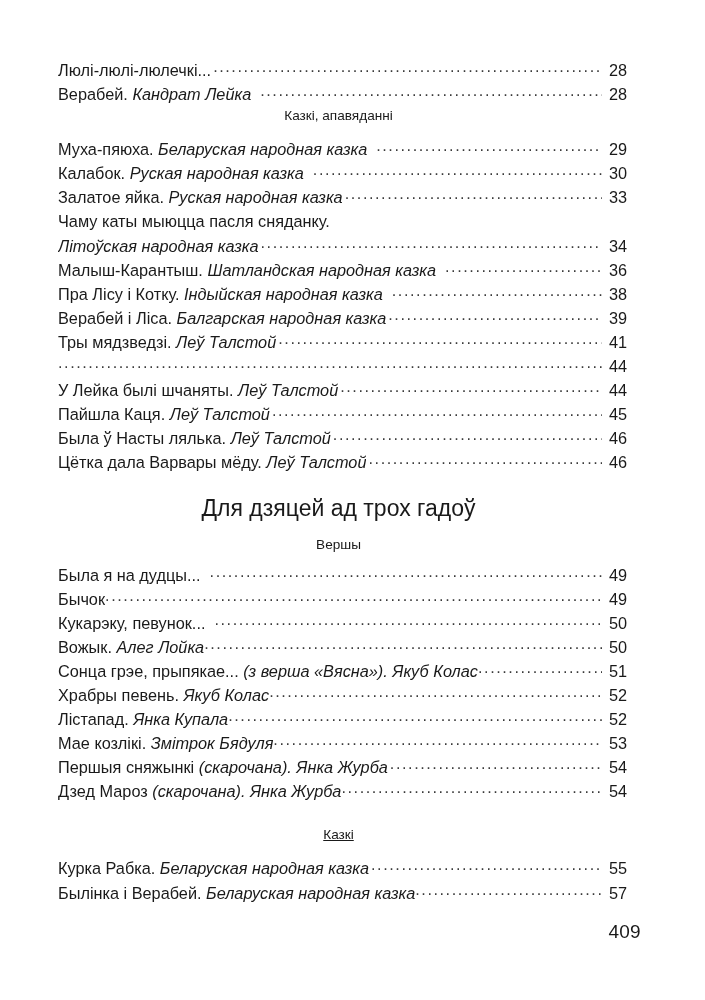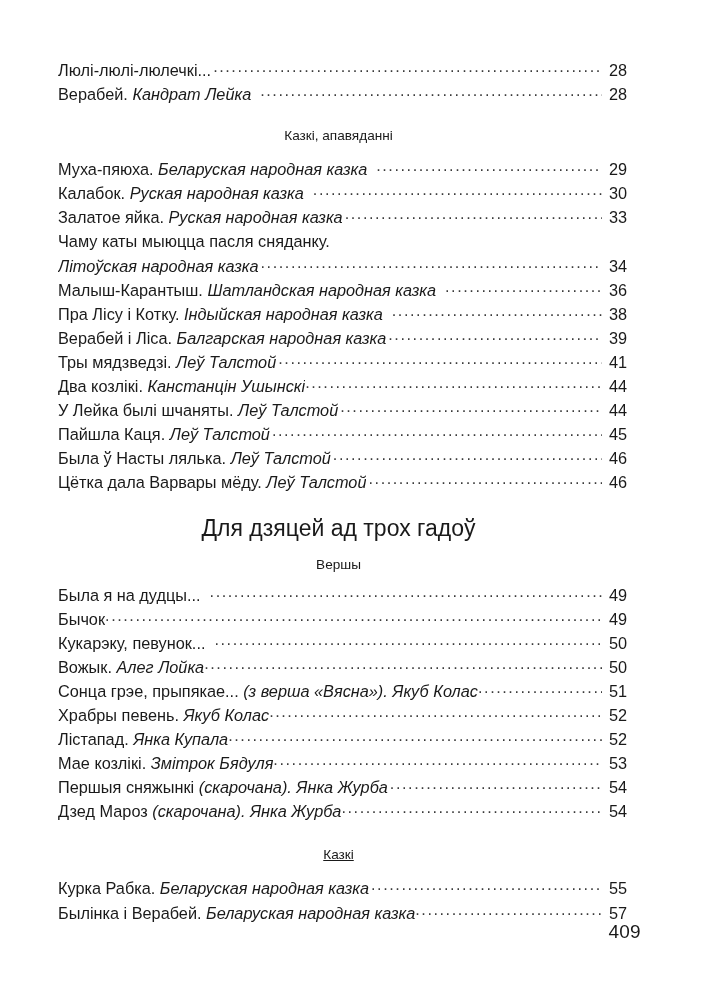--- a/index.html
+++ b/index.html
@@ -123,21 +123,21 @@
             <span class="leader"></span>
             <span class="pageno">28</span>
           </li>
           <li class="entry gap">
             <span class="title"><span>Верабей. </span><span class="ital">Кандрат Лейка</span></span>
             <span class="leader"></span>
             <span class="pageno">28</span>
           </li>
         </ul>
       </div>
-      <div class="block" style="margin-top: 20px;">
+      <div class="block" style="">
         <div class="sub-title">Казкі, апавяданні</div>
       </div>
       <div class="block" style="margin-top: 11px;">
         <ul class="toc-list">
           <li class="entry gap">
             <span class="title"><span>Муха-пяюха. </span><span class="ital">Беларуская народная казка</span></span>
             <span class="leader"></span>
             <span class="pageno">29</span>
           </li>
           <li class="entry gap">
@@ -172,21 +172,20 @@
             <span class="title"><span>Верабей і Ліса. </span><span class="ital">Балгарская народная казка</span></span>
             <span class="leader"></span>
             <span class="pageno">39</span>
           </li>
           <li class="entry">
             <span class="title"><span>Тры мядзведзі. </span><span class="ital">Леў Талстой</span></span>
             <span class="leader"></span>
             <span class="pageno">41</span>
           </li>
           <li class="entry tight">
-            <span class="title"><span>Два козлікі. </span><span class="ital">Канстанцін Ушынскі</span></span>
             <span class="leader"></span>
             <span class="pageno">44</span>
           </li>
           <li class="entry">
             <span class="title"><span>У Лейка былі шчаняты. </span><span class="ital">Леў Талстой</span></span>
             <span class="leader"></span>
             <span class="pageno">44</span>
           </li>
           <li class="entry">
             <span class="title"><span>Пайшла Каця. </span><span class="ital">Леў Талстой</span></span>

